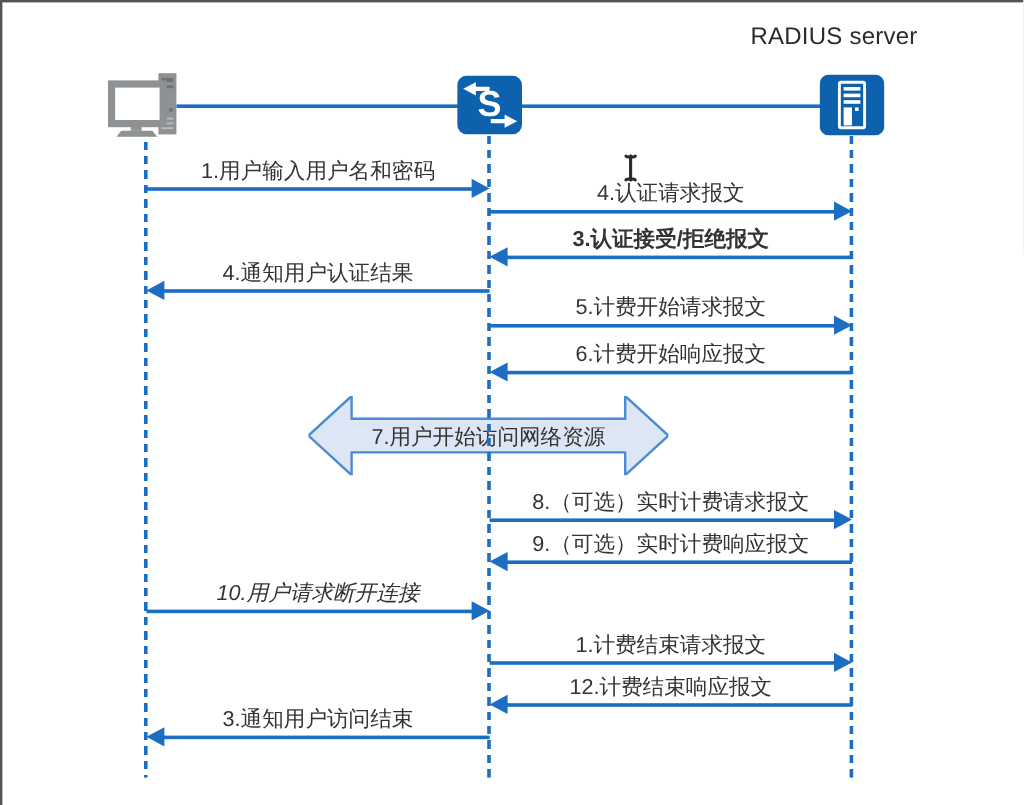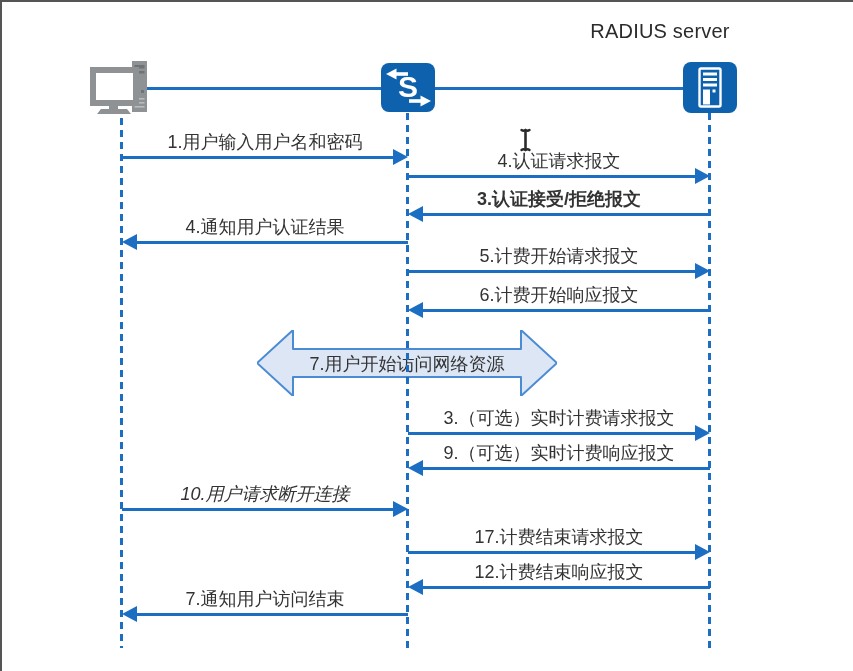--- a/index.html
+++ b/index.html
@@ -55,21 +55,21 @@
   }
 </style>
 </head>
 <body>
 
 <div class="stage">
 
   <div class="frame-left"></div>
   <div class="frame-top"></div>
 
-  <div class="actor-label" style="left: 550px;">RADIUS server</div>
+  <div class="actor-label" style="left: 585px;">RADIUS server</div>
 
   <div class="connector"></div>
 
   <div class="icon user">
     <svg width="62" height="58" viewBox="0 0 62 58">
       <rect x="42" y="1" width="15" height="51" fill="#8e9295"></rect>
       <rect x="44.5" y="5" width="10" height="3.5" fill="#6f7376"></rect>
       <rect x="44.5" y="11" width="10" height="2.5" fill="#6f7376"></rect>
       <rect x="51" y="30" width="3" height="3" fill="#6f7376"></rect>
       <rect x="44.5" y="38" width="10" height="1.6" fill="#b9bcbe"></rect>
@@ -140,46 +140,46 @@
         <div class="msg-label" style="left: 408px; width: 302px; top: 245px;">5.计费开始请求报文</div>
         <div class="msg-line" style="top: 270px; left: 408px; width: 289px;"></div>
         <div class="msg-head right" style="top: 263px; left: 695px;"></div>
       </div>
       <div class="msg">
         <div class="msg-label" style="left: 408px; width: 302px; top: 284px;">6.计费开始响应报文</div>
         <div class="msg-line" style="top: 309px; left: 421px; width: 289px;"></div>
         <div class="msg-head left" style="top: 302px; left: 408px;"></div>
       </div>
       <div class="msg">
-        <div class="msg-label" style="left: 408px; width: 302px; top: 407px;">3.（可选）实时计费请求报文</div>
+        <div class="msg-label" style="left: 408px; width: 302px; top: 407px;">8.（可选）实时计费请求报文</div>
         <div class="msg-line" style="top: 432px; left: 408px; width: 289px;"></div>
         <div class="msg-head right" style="top: 425px; left: 695px;"></div>
       </div>
       <div class="msg">
         <div class="msg-label" style="left: 408px; width: 302px; top: 442px; text-align: center;">9.（可选）实时计费响应报文</div>
         <div class="msg-line" style="top: 467px; left: 421px; width: 289px;"></div>
         <div class="msg-head left" style="top: 460px; left: 408px;"></div>
       </div>
       <div class="msg">
         <div class="msg-label" style="left: 122px; width: 286px; top: 483px; font-style: italic;">10.用户请求断开连接</div>
         <div class="msg-line" style="top: 508px; left: 122px; width: 273px;"></div>
         <div class="msg-head right" style="top: 501px; left: 393px;"></div>
       </div>
       <div class="msg">
-        <div class="msg-label" style="left: 408px; width: 302px; top: 526px;">17.计费结束请求报文</div>
+        <div class="msg-label" style="left: 408px; width: 302px; top: 526px;">1.计费结束请求报文</div>
         <div class="msg-line" style="top: 551px; left: 408px; width: 289px;"></div>
         <div class="msg-head right" style="top: 544px; left: 695px;"></div>
       </div>
       <div class="msg">
         <div class="msg-label" style="left: 408px; width: 302px; top: 561px;">12.计费结束响应报文</div>
         <div class="msg-line" style="top: 586px; left: 421px; width: 289px;"></div>
         <div class="msg-head left" style="top: 579px; left: 408px;"></div>
       </div>
       <div class="msg">
-        <div class="msg-label" style="left: 122px; width: 286px; top: 588px;">7.通知用户访问结束</div>
+        <div class="msg-label" style="left: 122px; width: 286px; top: 588px;">3.通知用户访问结束</div>
         <div class="msg-line" style="top: 613px; left: 135px; width: 273px;"></div>
         <div class="msg-head left" style="top: 606px; left: 122px;"></div>
       </div>
     </div>
 
   <div class="cursor">
     <svg width="15" height="24" viewBox="0 0 15 24">
       <path d="M3.5 2 Q5.5 3.5 7.5 2 Q9.5 3.5 11.5 2" fill="none" stroke="#2b2b2b" stroke-width="2.4" stroke-linecap="round"></path>
       <line x1="7.5" y1="2.5" x2="7.5" y2="21.5" stroke="#2b2b2b" stroke-width="2.6"></line>
       <path d="M3.5 22 Q5.5 20.5 7.5 22 Q9.5 20.5 11.5 22" fill="none" stroke="#2b2b2b" stroke-width="2.4" stroke-linecap="round"></path>

